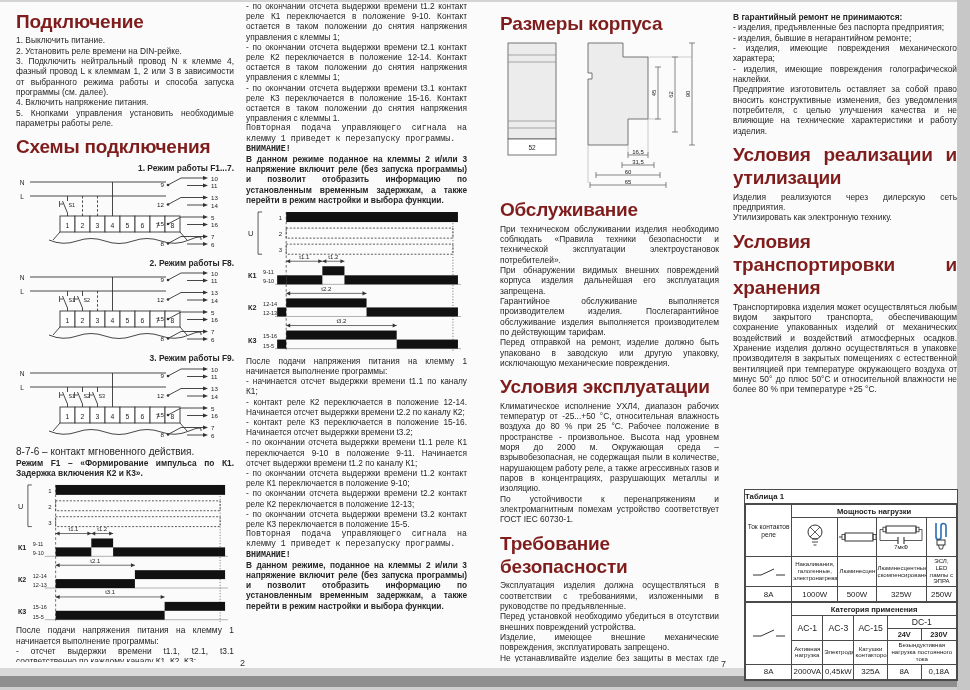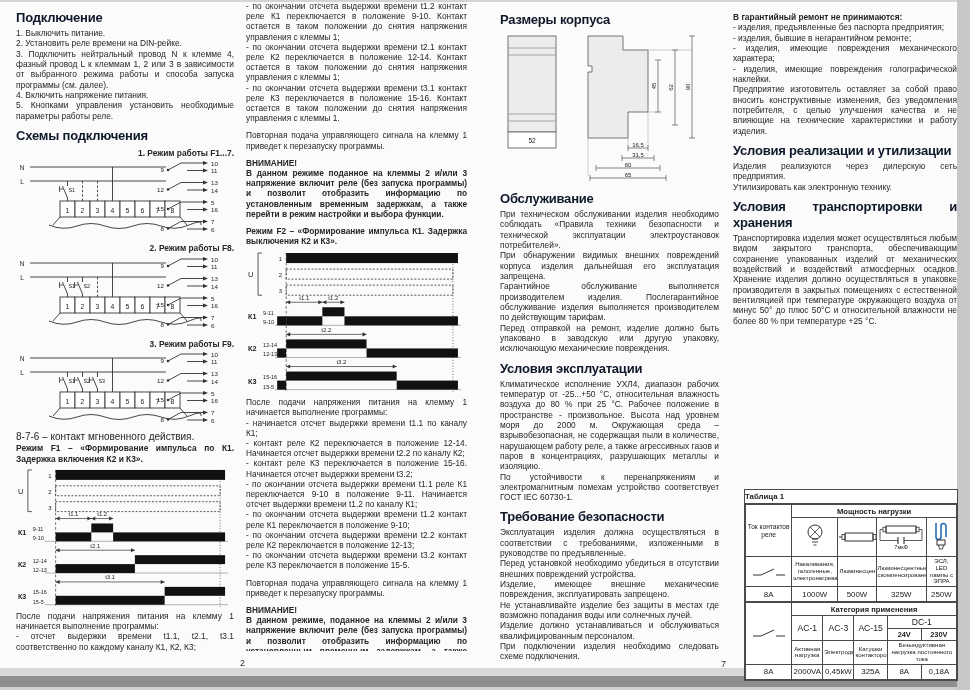--- a/index.html
+++ b/index.html
@@ -8,24 +8,24 @@
   .edge-top{position:absolute;left:0;top:0;width:970px;height:2px;background:#d4d4d4;}
   .edge-right{position:absolute;left:957px;top:0;width:13px;height:690px;background:#c7c7c7;}
   .band1{position:absolute;left:0;top:668px;width:957px;height:8px;background:#d8d8d8;}
   .band2{position:absolute;left:0;top:676px;width:957px;height:11px;background:#8e8e8e;}
   .band3{position:absolute;left:0;top:687px;width:957px;height:3px;background:#cfcfcf;}
   .col{position:absolute;color:#262626;font-size:8.4px;line-height:1.23;text-align:justify;overflow:hidden;}
   #c1{left:16px;top:10px;width:218px;height:652px;}
   #c2{left:246px;top:1px;width:221px;height:650px;font-size:8.3px;}
   #c3{left:500px;top:12px;width:219px;height:650px;}
   #c4{left:733px;top:12px;width:224px;height:650px;}
-  h2{font-size:13px;margin:7px 0 2px;color:#0f172a;letter-spacing:-0.2px;}
+  h2{font-size:19px;margin:7px 0 2px;color:#7f1d1d;letter-spacing:-0.2px;}
   #c1 h2.first,#c3 h2.first{margin-top:0;}
   p{margin:0;}
-  .gap{margin-top:7px;}
+  .gap{font-family:Liberation Mono, monospace;}
   .bold{font-weight:bold;}
   .slabel{font-weight:bold;font-size:8.4px;margin:4px 0 1px;text-align:right;}
   .cap{text-align:left;font-size:10px;margin:1px 0 0;}
   svg{display:block;}
   .dsvg{width:100%;height:auto;}
   .pn{position:absolute;font-size:9px;color:#333;}
   #pn-left{left:240px;top:658px;}
   #pn-right{left:721px;top:659px;}
   
   .t1wrap{position:absolute;left:744px;top:489px;width:212px;border:1.5px solid #4a4a4a;background:#fff;color:#222;}
@@ -346,21 +346,20 @@
 
 </div>
 
 <div class="col" id="c2">
   <p>- по окончании отсчета выдержки времени t1.2 контакт реле К1 переключается в положение 9-10. Контакт остается в таком положении до снятия напряжения управления с клеммы 1;</p>
   <p>- по окончании отсчета выдержки времени t2.1 контакт реле К2 переключается в положение 12-14. Контакт остается в таком положении до снятия напряжения управления с клеммы 1;</p>
   <p>- по окончании отсчета выдержки времени t3.1 контакт реле К3 переключается в положение 15-16. Контакт остается в таком положении до снятия напряжения управления с клеммы 1.</p>
   <p class="gap">Повторная подача управляющего сигнала на клемму 1 приведет к перезапуску программы.</p>
   <p class="gap bold">ВНИМАНИЕ!</p>
   <p class="bold">В данном режиме поданное на клеммы 2 и/или 3 напряжение включит реле (без запуска программы) и позволит отобразить информацию по установленным временным задержкам, а также перейти в режим настройки и выбора функции.</p>
-  <p class="gap bold">Режим F2 – «Формирование импульса К1. Задержка выключения К2 и К3».</p>
   <svg id="tim2" class="dsvg" viewBox="0 0 220 144" style="margin:3px 0;">
       <line x1="40" y1="4" x2="40" y2="142" stroke="#333" stroke-width="0.7" stroke-dasharray="2.6,2.2"></line>
       <line x1="206" y1="4" x2="206" y2="142" stroke="#333" stroke-width="0.7" stroke-dasharray="1,1.8"></line>
       <line x1="12" y1="4" x2="12" y2="46" stroke="#333" stroke-width="0.8"></line>
       <line x1="12" y1="4" x2="16" y2="4" stroke="#333" stroke-width="0.8"></line>
       <line x1="12" y1="46" x2="16" y2="46" stroke="#333" stroke-width="0.8"></line>
       <text x="2" y="28" font-size="7.5" fill="#222" font-family="Liberation Sans, sans-serif">U</text>
       <text x="36" y="12" font-size="6" fill="#222" font-family="Liberation Sans, sans-serif" text-anchor="end">1</text>
       <rect x="40" y="4" width="171" height="10" fill="#111"></rect>
       <text x="36" y="28" font-size="6" fill="#222" font-family="Liberation Sans, sans-serif" text-anchor="end">2</text>

